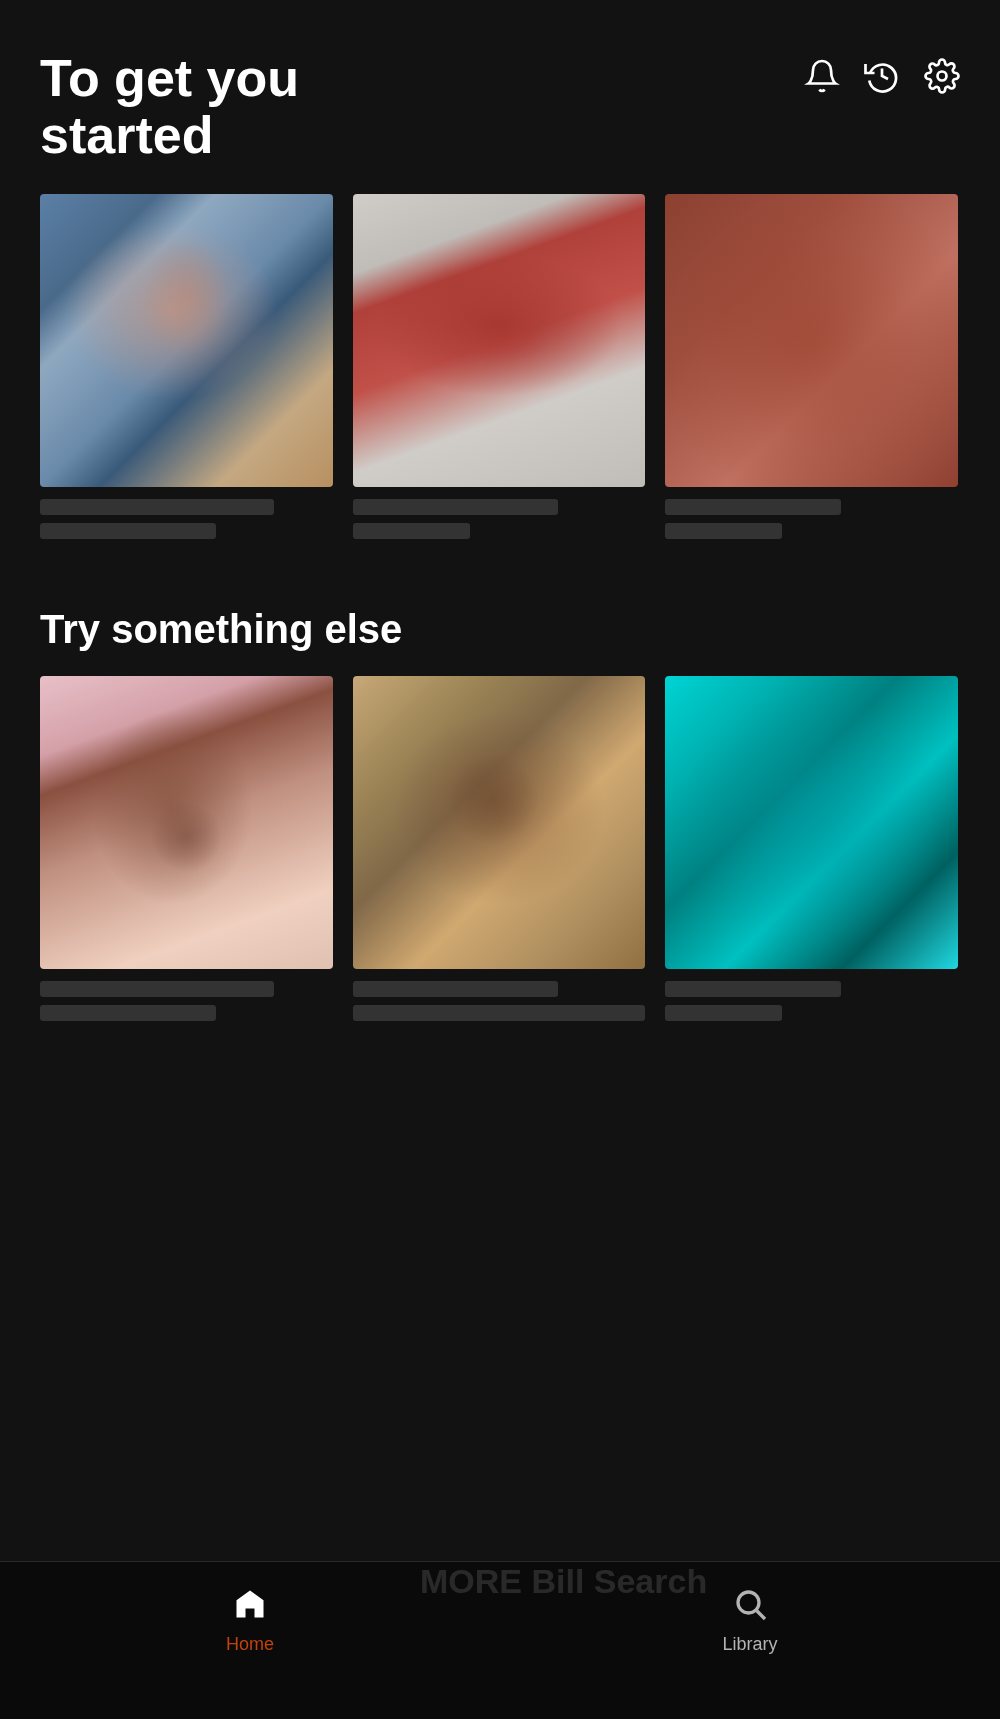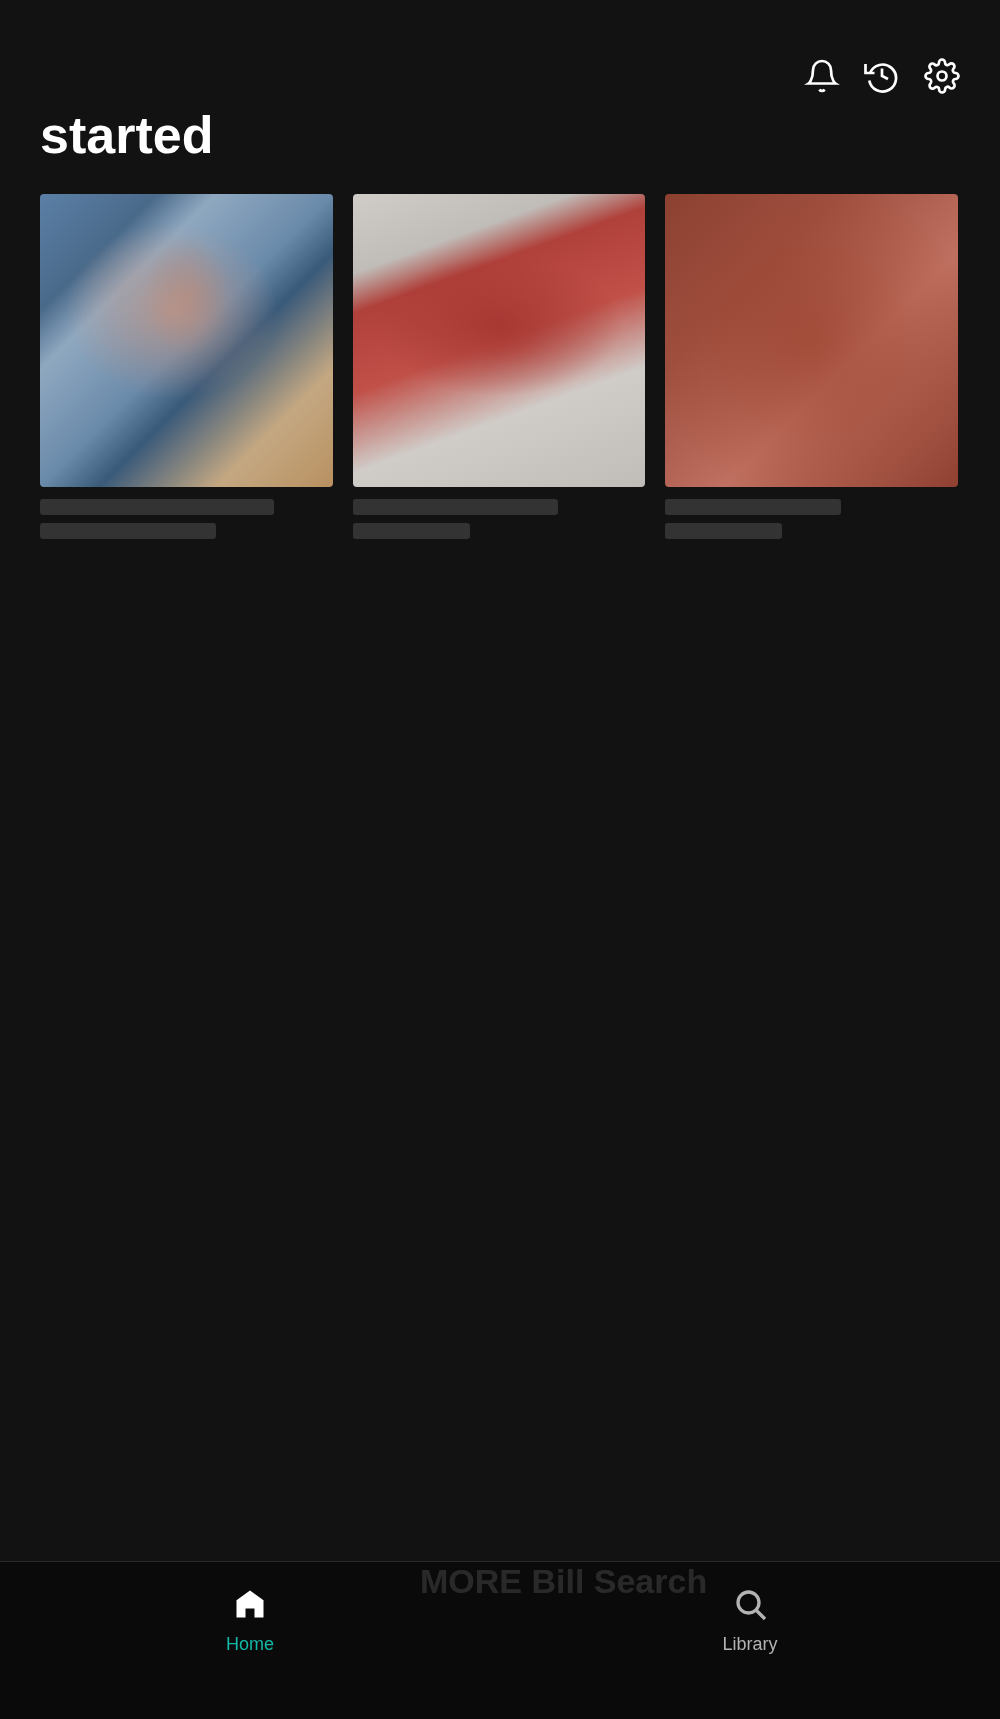--- a/index.html
+++ b/index.html
@@ -220,37 +220,37 @@
       align-items: center;
       justify-content: center;
     }
 
     .nav-label {
       font-size: 18px;
       color: #b3b3b3;
     }
 
     .nav-label-active {
-      color: #14b8a6;
+      color: #c2410c;
     }
 
     .library-active-box {
       border: 3px solid #ff2d55;
       border-radius: 8px;
       padding: 6px 16px;
     }
   </style>
 </head>
 <body>
 
 <div class="main-content">
 
   <div class="header">
     <h1 class="page-title">
-      <br>
+      <span>To get you</span><br>
       <span>started</span>
     </h1>
     <div class="header-icons">
 
       <button class="header-icon-btn">
         <svg viewBox="0 0 24 24">
           <path d="M18 8A6 6 0 0 0 6 8c0 7-3 9-3 9h18s-3-2-3-9"></path>
           <path d="M13.73 21a2 2 0 0 1-3.46 0"></path>
         </svg>
       </button>
@@ -289,20 +289,45 @@
 
       <div class="album-card" style="overflow:hidden; max-width: calc(33.333% - 14px);">
         <div class="album-artwork album-art-3"></div>
         <div class="text-bar text-bar-dark text-bar-w60"></div>
         <div class="text-bar text-bar-dark text-bar-w40"></div>
       </div>
 
     </div>
   </div>
 
+  <div class="section">
+    <h2 class="section-title">Try something else</h2>
+
+    <div class="album-grid">
+
+      <div class="album-card">
+        <div class="album-artwork album-art-4"></div>
+        <div class="text-bar text-bar-dark text-bar-w80"></div>
+        <div class="text-bar text-bar-dark text-bar-w60"></div>
+      </div>
+
+      <div class="album-card">
+        <div class="album-artwork album-art-5"></div>
+        <div class="text-bar text-bar-dark text-bar-w70"></div>
+        <div class="text-bar text-bar-dark text-bar-w50"></div>
+      </div>
+
+      <div class="album-card" style="overflow:hidden;">
+        <div class="album-artwork album-art-6"></div>
+        <div class="text-bar text-bar-dark text-bar-w60"></div>
+        <div class="text-bar text-bar-dark text-bar-w40"></div>
+      </div>
+
+    </div>
+  </div>
 
 </div>
 
 <nav class="bottom-nav">
 
   <button class="nav-item">
     <div class="nav-icon">
       <svg width="36" height="36" viewBox="0 0 24 24" fill="white" stroke="none">
         <path d="M3 9.5L12 3l9 6.5V21H15v-6H9v6H3V9.5z"></path>
       </svg>

